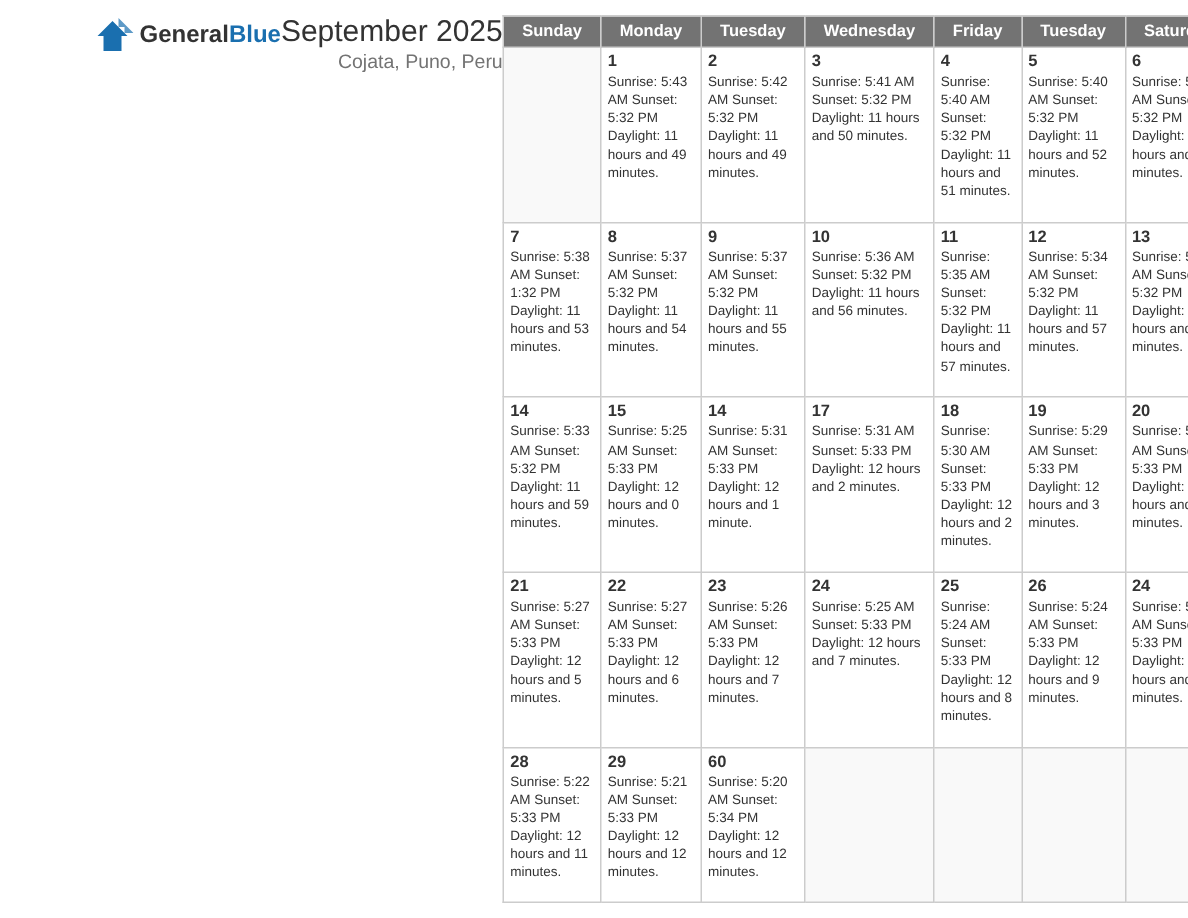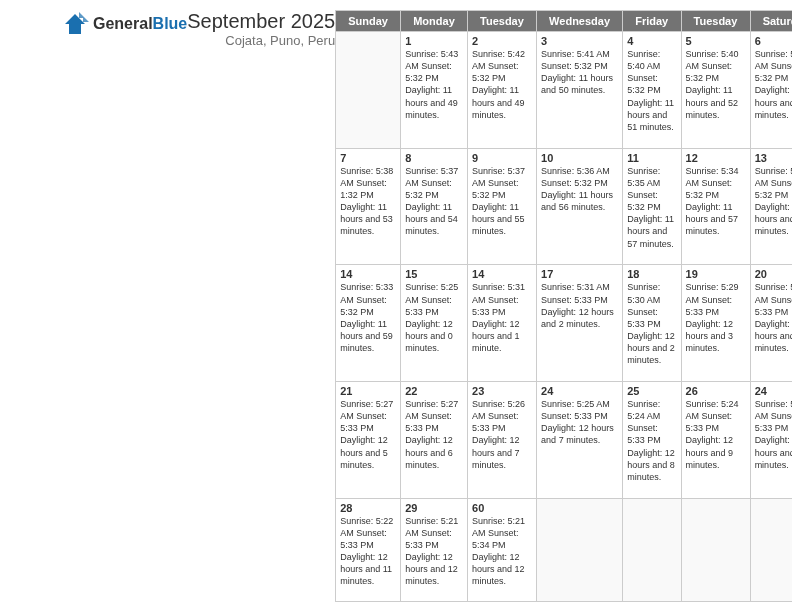--- a/index.html
+++ b/index.html
@@ -328,21 +328,21 @@
           </td>
           <td>
             <div class="day-number">29</div>
             <div class="cell-text">Sunrise: 5:21 AM
 Sunset: 5:33 PM
 Daylight: 12 hours
 and 12 minutes.</div>
           </td>
           <td>
             <div class="day-number">60</div>
-            <div class="cell-text">Sunrise: 5:21 AM
+            <div class="cell-text">Sunrise: 5:20 AM
 Sunset: 5:34 PM
 Daylight: 12 hours
 and 12 minutes.</div>
           </td>
           <td class="empty-cell"></td>
           <td class="empty-cell"></td>
           <td class="empty-cell"></td>
           <td class="empty-cell"></td>
         </tr>
       </tbody>

